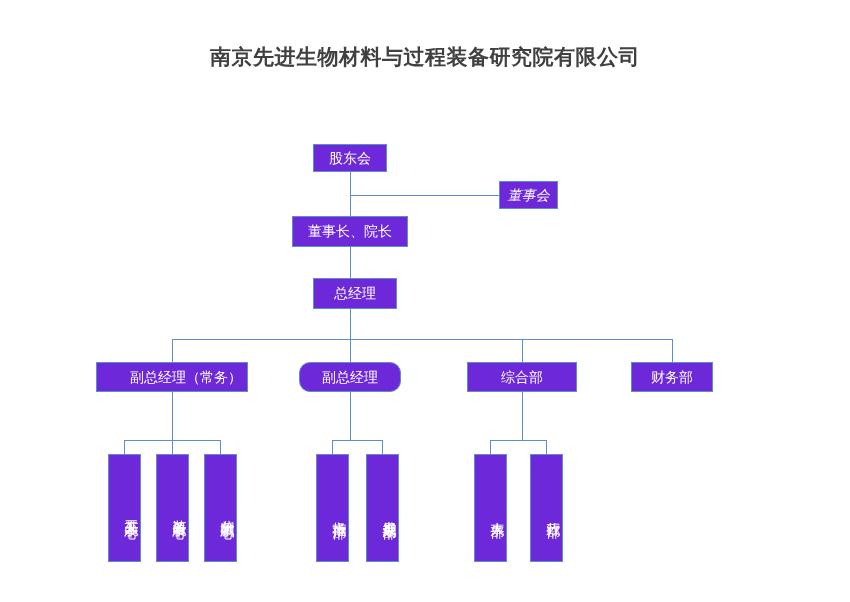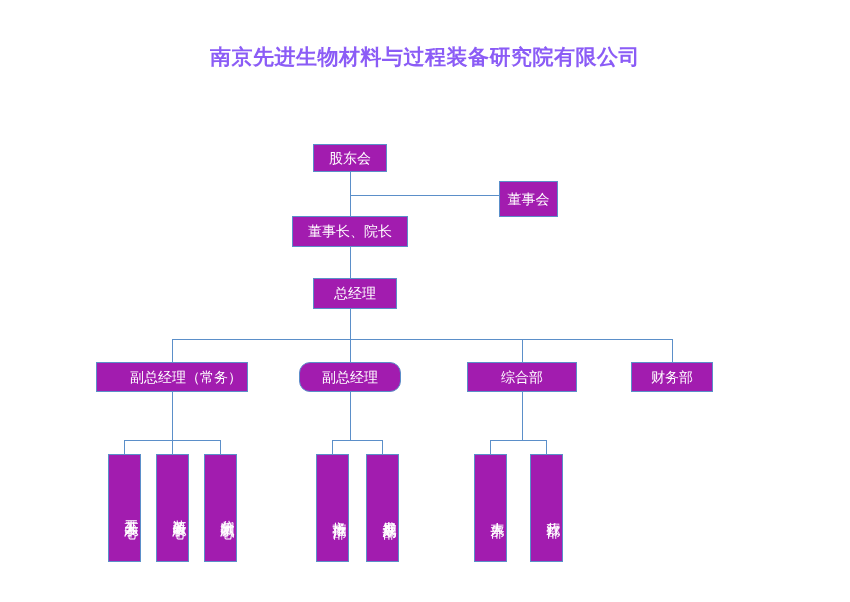--- a/index.html
+++ b/index.html
@@ -19,30 +19,30 @@
     height: 602px;
   }
   .title-block {
     position: absolute;
     left: 0;
     top: 40px;
     width: 850px;
     text-align: center;
     font-weight: bold;
     font-size: 21px;
-    color: #8b5cf6;
+    color: #404040;
     line-height: 34px;
     letter-spacing: 0.5px;
   }
   .title-line {
     display: block;
   }
   .node {
     position: absolute;
-    background: #a21caf;
+    background: #6d28d9;
     border: 1px solid #5b8fc9;
     color: #ffffff;
     font-size: 14px;
     display: flex;
     align-items: center;
     justify-content: center;
     box-sizing: border-box;
     text-align: center;
     line-height: 1.15;
   }
@@ -101,21 +101,21 @@
 
   <div class="connector v" style="left:522px; top:392px; height:48px;"></div>
   <div class="connector h" style="left:490px; top:440px; width:56px;"></div>
   <div class="connector v" style="left:490px; top:440px; height:14px;"></div>
   <div class="connector v" style="left:546px; top:440px; height:14px;"></div>
 
   <div class="node" style="left:313px; top:144px; width:74px; height:28px;">
     <span>股东会</span>
   </div>
 
-  <div class="node" style="left:499px; top:181px; width:59px; height:36px;">
+  <div class="node" style="left:499px; top:181px; width:59px; height:28px;font-style:italic;">
     <span>董事会</span>
   </div>
 
   <div class="node" style="left:292px; top:216px; width:116px; height:31px;">
     <span>董事长、院长</span>
   </div>
 
   <div class="node" style="left:313px; top:278px; width:84px; height:31px;">
     <span>总经理</span>
   </div>

